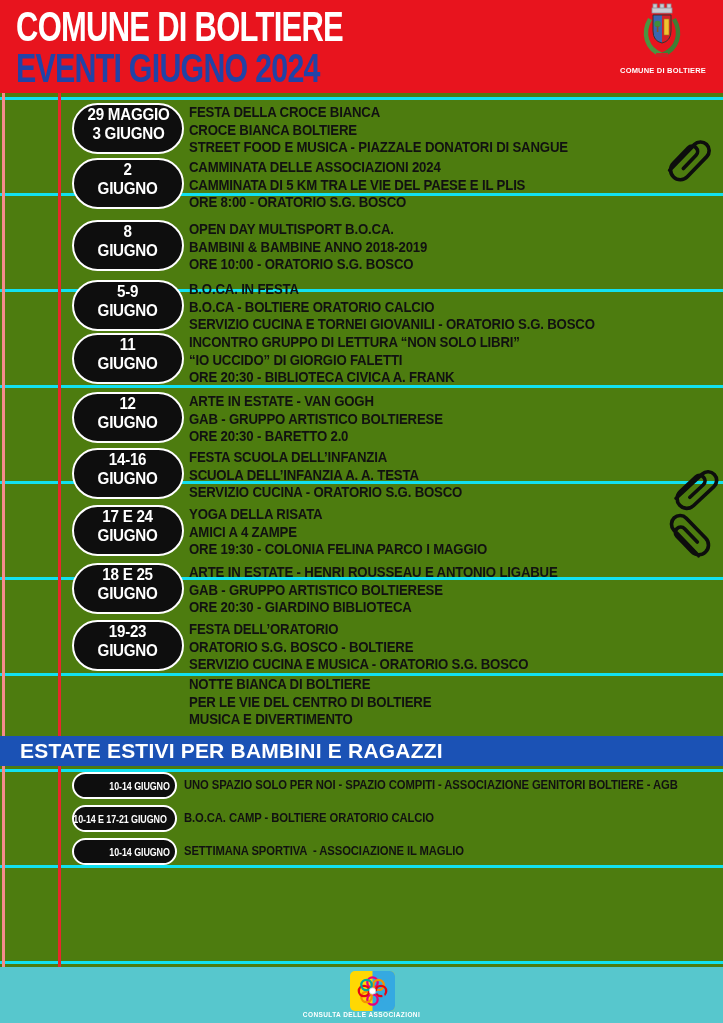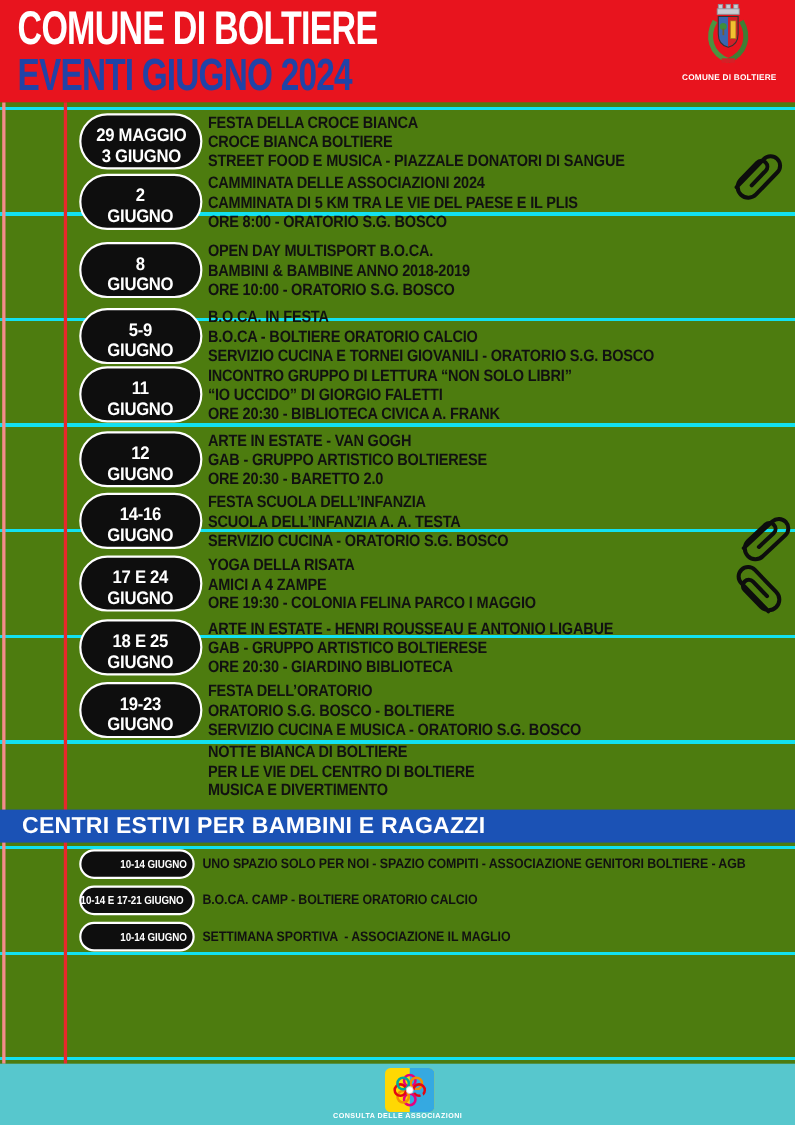--- a/index.html
+++ b/index.html
@@ -19,21 +19,21 @@
   
   .ruling{position:absolute;left:0;top:97px;width:723px;height:867px;z-index:1;
           background:repeating-linear-gradient(to bottom,#12E1F0 0 3px,transparent 3px 96px);}
   .vline{position:absolute;top:93px;height:874px;width:3px;z-index:2;}
   .vline.outer{left:2px;background:#F48C8C;}
   .vline.inner{left:58px;background:#E8272C;}
 
   
   .erow{position:absolute;left:0;width:723px;height:53px;z-index:3;}
   .badge{position:absolute;left:72px;top:0;width:112px;height:51px;background:#0E0E0E;
-         border-radius:26px;display:flex;align-items:flex-end;justify-content:center;
+         border-radius:26px;display:flex;align-items:flex-start;justify-content:center;
          border:2px solid #ffffff;box-sizing:border-box;}
   .bdate{color:#ffffff;font-weight:bold;font-size:16.5px;line-height:19px;text-align:center;
          white-space:pre-line;letter-spacing:-.3px;transform:scaleX(.92);}
   .etext{position:absolute;left:189px;top:0;width:530px;transform:scaleX(.88);transform-origin:left top;}
   .eline{font-size:15px;font-weight:bold;color:#111111;line-height:17.6px;white-space:nowrap;
          letter-spacing:-.2px;}
 
   
   .banner{position:absolute;left:0;top:736px;width:723px;height:30px;background:#1B52B5;z-index:3;
           color:#ffffff;font-weight:bold;font-size:21px;line-height:30px;padding-left:20px;
@@ -210,21 +210,21 @@
     </div>
   </div>
   <div class="erow" style="top:675px">
     <div class="etext">
       <div class="eline">NOTTE BIANCA DI BOLTIERE</div>
       <div class="eline">PER LE VIE DEL CENTRO DI BOLTIERE</div>
       <div class="eline">MUSICA E DIVERTIMENTO</div>
     </div>
   </div>
 
-  <div class="banner">CENTRI ESTIVI PER BAMBINI E RAGAZZI</div>
+  <div class="banner">ESTATE ESTIVI PER BAMBINI E RAGAZZI</div>
 
   <div class="crow" style="top:772px">
     <div class="cbadge">
         <span class="cdate">10-14 GIUGNO</span>
       </div>
     <div class="ctext">UNO SPAZIO SOLO PER NOI - SPAZIO COMPITI - ASSOCIAZIONE GENITORI BOLTIERE - AGB</div>
   </div>
   <div class="crow" style="top:805px">
     <div class="cbadge">
         <span class="cdate">10-14 E 17-21 GIUGNO</span>

